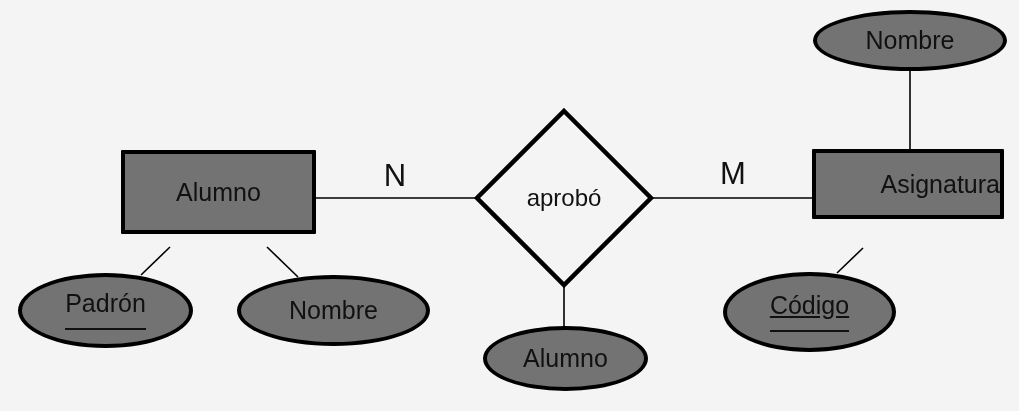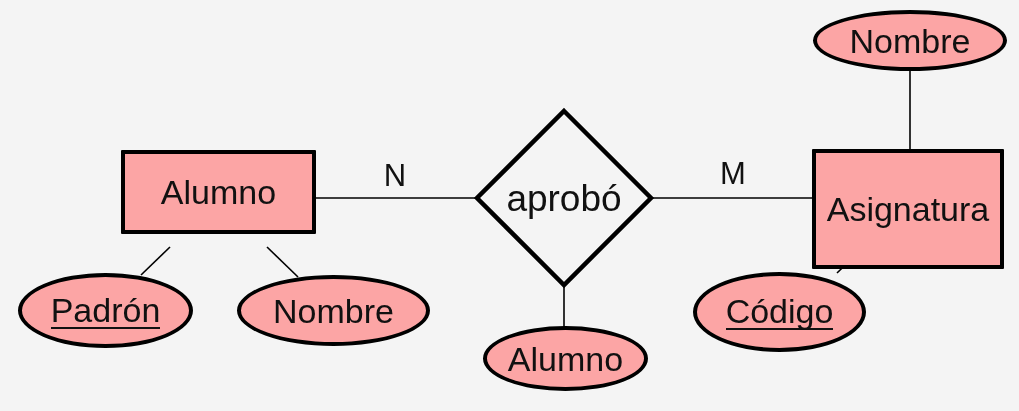--- a/index.html
+++ b/index.html
@@ -19,53 +19,53 @@
   svg.layer {
     position: absolute;
     left: 0; top: 0;
     width: 1019px;
     height: 411px;
   }
   .shape {
     position: absolute;
     box-sizing: border-box;
     border: 4px solid #000;
-    background: #fca5a5;
+    background: #737373;
     display: flex;
     align-items: center;
     justify-content: center;
-    font-size: 34px;
+    font-size: 25px;
     line-height: 1;
   }
   .entity { border-radius: 1px; }
   .attr   { border-radius: 50%; }
   .key-label {
     border-bottom: 2px solid #111;
-    padding-bottom: 0;
+    padding-bottom: 12px;
   }
   .card-label {
     position: absolute;
     font-size: 31px;
     line-height: 1;
     transform: translate(-50%, -50%);
   }
   .rel-label {
     position: absolute;
-    font-size: 37px;
+    font-size: 24px;
     line-height: 1;
     transform: translate(-50%, -50%);
   }
   
   #ent-alumno      { left: 121px; top: 150px; width: 195px; height: 84px; }
-  #ent-asignatura  { left: 812px; top: 149px; width: 192px; height: 120px; }
+  #ent-asignatura  { left: 812px; top: 149px; width: 192px; height: 70px; justify-content: flex-end; }
   #attr-padron            { left: 18px;  top: 273px; width: 175px; height: 75px; }
   #attr-nombre-alumno     { left: 237px; top: 275px; width: 193px; height: 71px; }
   #attr-fecha             { left: 483px; top: 326px; width: 165px; height: 65px; }
   #attr-nombre-asignatura { left: 813px; top: 10px;  width: 194px; height: 61px; }
-  #attr-codigo            { left: 693px; top: 272px; width: 173px; height: 80px; }
+  #attr-codigo            { left: 723px; top: 272px; width: 173px; height: 80px; text-decoration: underline; }
   #card-n { left: 395px; top: 175px; }
   #card-m { left: 733px; top: 173px; }
   #rel-aprobo-label { left: 564px; top: 198px; }
 </style>
 </head>
 <body>
 
 <div class="stage">
 
   <svg class="layer" viewBox="0 0 1019 411" xmlns="http://www.w3.org/2000/svg">

